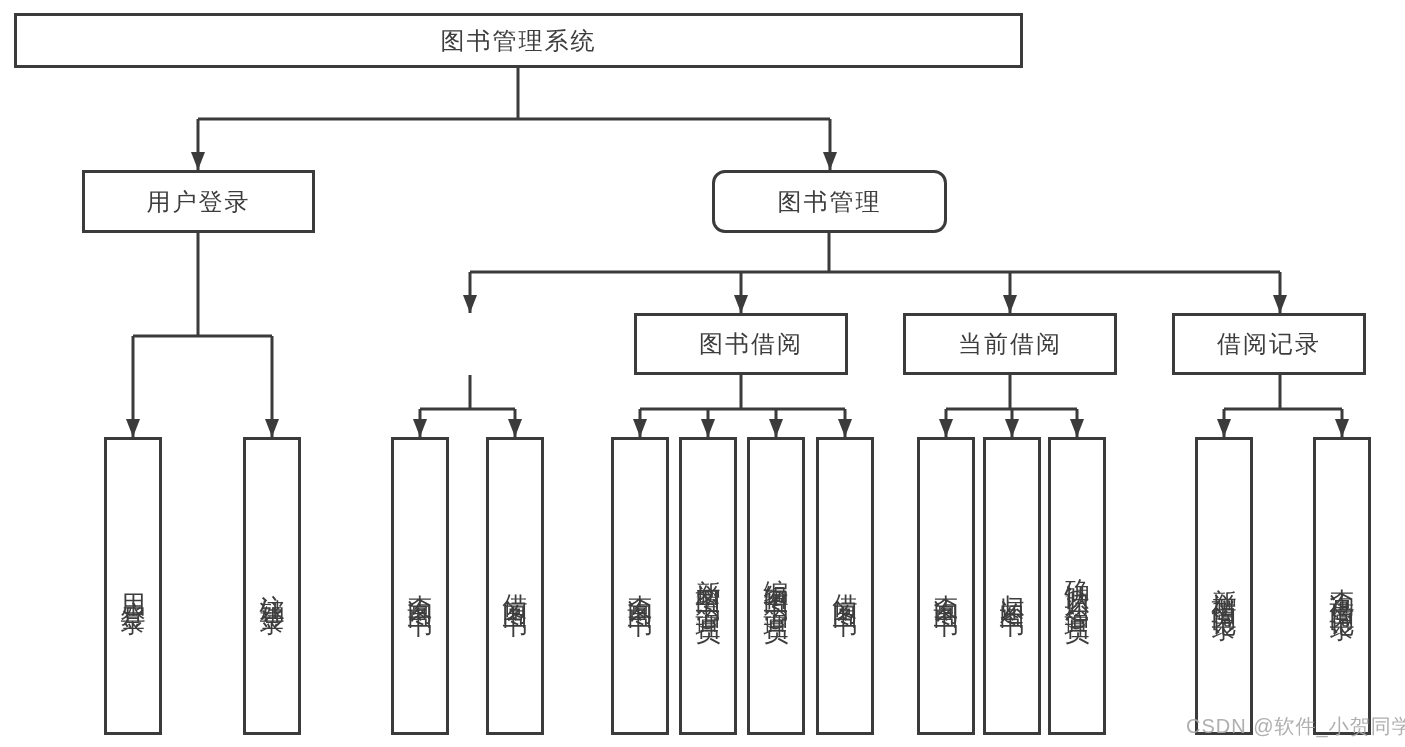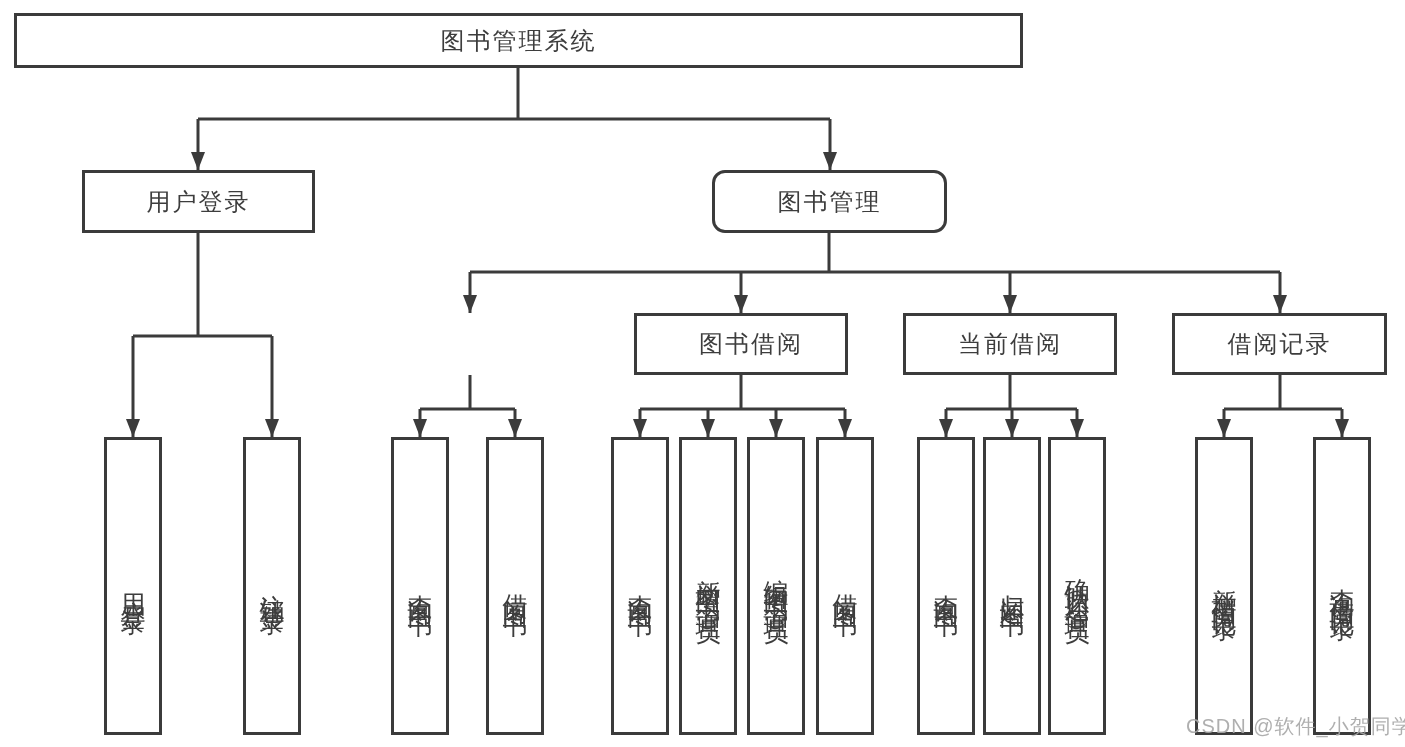--- a/index.html
+++ b/index.html
@@ -106,21 +106,21 @@
   <div class="box lvl2" style="left:712px; width:235px;border-radius:13px;">
     <span class="hlabel">图书管理</span>
   </div>
 
   <div class="box lvl3" style="left:634px; width:214px;padding-left:20px;">
     <span class="hlabel">图书借阅</span>
   </div>
   <div class="box lvl3" style="left:903px; width:214px;">
     <span class="hlabel">当前借阅</span>
   </div>
-  <div class="box lvl3" style="left:1172px; width:215px;">
+  <div class="box lvl3" style="left:1172px; width:194px;">
     <span class="hlabel">借阅记录</span>
   </div>
 
   <div class="box leaf" style="left:104px;">
     <span class="vtext">用户登录</span>
   </div>
   <div class="box leaf" style="left:243px;">
     <span class="vtext">注销登录</span>
   </div>
 

